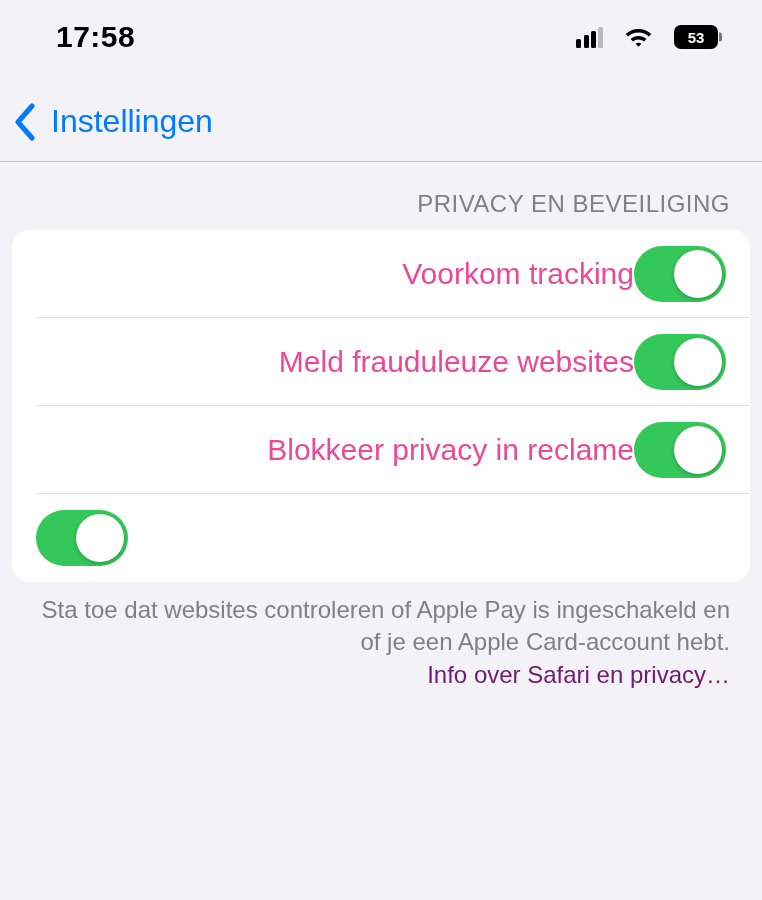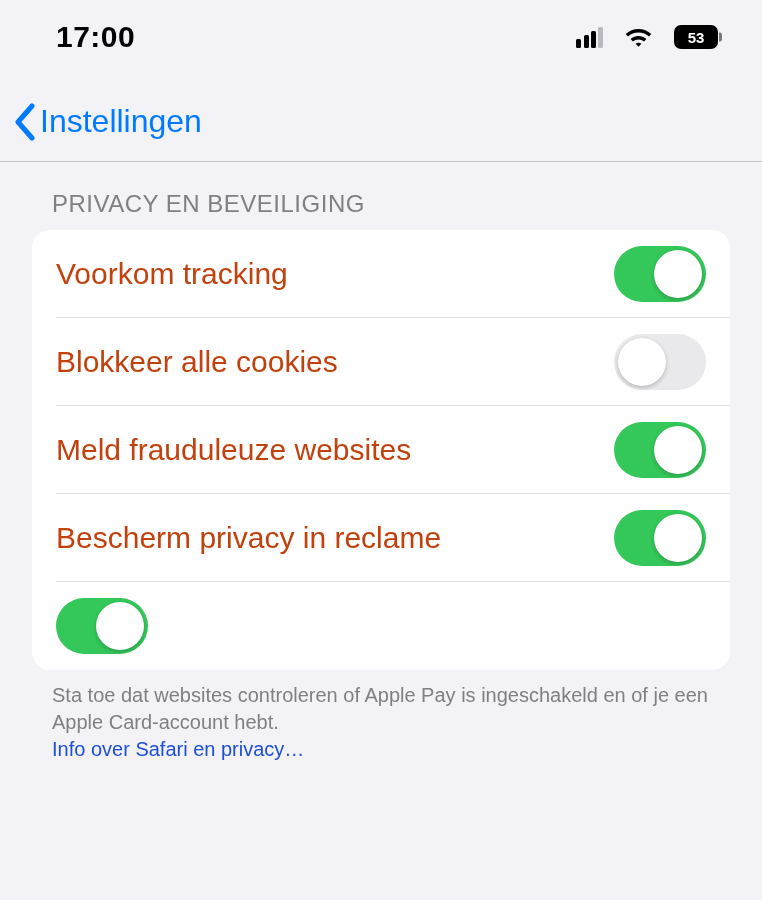--- a/index.html
+++ b/index.html
@@ -85,36 +85,37 @@
       align-items: center;
       height: 80px;
       position: relative;
       border-bottom: 1px solid #c3c3c6;
       padding: 0 12px;
       margin-top: 18px;
     }
     .back-button {
       display: flex;
       align-items: center;
-      gap: 4px;
+      gap: 15px;
       color: #007aff;
       font-size: 32px;
       cursor: pointer;
     }
     .back-chevron svg { display: block; }
     .nav-title {
       position: absolute;
       left: 50%;
       transform: translateX(-50%);
       font-size: 32px;
       font-weight: 600;
       color: #000;
     }
     .content {
-      padding: 0 32px;
+      padding: 0 12px;
+      text-align: right;
     }
     .section-header {
       font-size: 24px;
       color: #808084;
       letter-spacing: 0.5px;
       padding: 28px 20px 12px 20px;
     }
     .group {
       background: #fff;
       border-radius: 18px;
@@ -132,21 +133,21 @@
       position: absolute;
       bottom: 0;
       left: 24px;
       right: 0;
       height: 1px;
       background: #e1e1e4;
     }
     .row-label {
       flex: 1;
       font-size: 30px;
-      color: #c2410c;
+      color: #ec4899;
     }
     .row-value {
       font-size: 30px;
       color: #8a8a8e;
       margin-right: 12px;
     }
     .disclosure svg { display: block; }
     .toggle {
       width: 92px;
       height: 56px;
@@ -166,35 +167,35 @@
       top: 4px;
       width: 48px;
       height: 48px;
       border-radius: 50%;
       background: #fff;
       box-shadow: 0 2px 4px rgba(0,0,0,0.2), 0 0 1px rgba(0,0,0,0.1);
     }
     .toggle.on .knob { right: 4px; }
     .toggle.off .knob { left: 4px; }
     .footer-text {
-      font-size: 20px;
+      font-size: 24px;
       line-height: 1.35;
       color: #808084;
       padding: 12px 20px 0 20px;
     }
     .footer-link {
-      color: #1d4ed8;
+      color: #701a75;
       cursor: pointer;
     }
   </style>
 </head>
 <body>
 
 <div class="statusbar">
-  <div class="time">17:00</div>
+  <div class="time">17:58</div>
   <div class="status-right">
     <div class="cellular">
       <div class="bar b1"></div>
       <div class="bar b2"></div>
       <div class="bar b3"></div>
       <div class="bar b4 dim"></div>
     </div>
     <div class="wifi-icon">
       <svg width="29" height="22" viewBox="0 0 29 22">
         <path d="M14.5 3c4.9 0 9.4 1.9 12.8 5l-2.4 2.5C22.2 8 18.5 6.5 14.5 6.5S6.8 8 4.1 10.5L1.7 8C5.1 4.9 9.6 3 14.5 3z" fill="#000"></path>
@@ -225,36 +226,30 @@
   <div class="group">
 
     <div class="row">
       <div class="row-label">Voorkom tracking</div>
       <div class="toggle on">
           <div class="knob"></div>
         </div>
     </div>
 
 
-    <div class="row">
-      <div class="row-label">Blokkeer alle cookies</div>
-      <div class="toggle off">
-          <div class="knob"></div>
-        </div>
-    </div>
 
     <div class="row">
       <div class="row-label">Meld frauduleuze websites</div>
       <div class="toggle on">
           <div class="knob"></div>
         </div>
     </div>
 
     <div class="row">
-      <div class="row-label">Bescherm privacy in reclame</div>
+      <div class="row-label">Blokkeer privacy in reclame</div>
       <div class="toggle on">
           <div class="knob"></div>
         </div>
     </div>
 
     <div class="row">
       <div class="toggle on">
           <div class="knob"></div>
         </div>
     </div>

